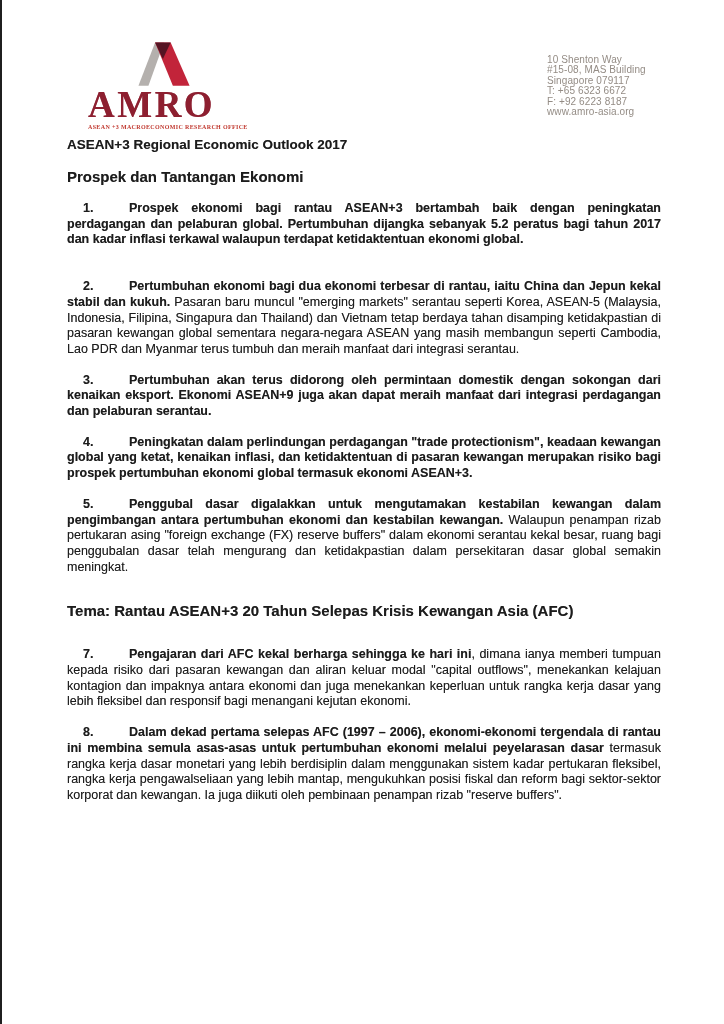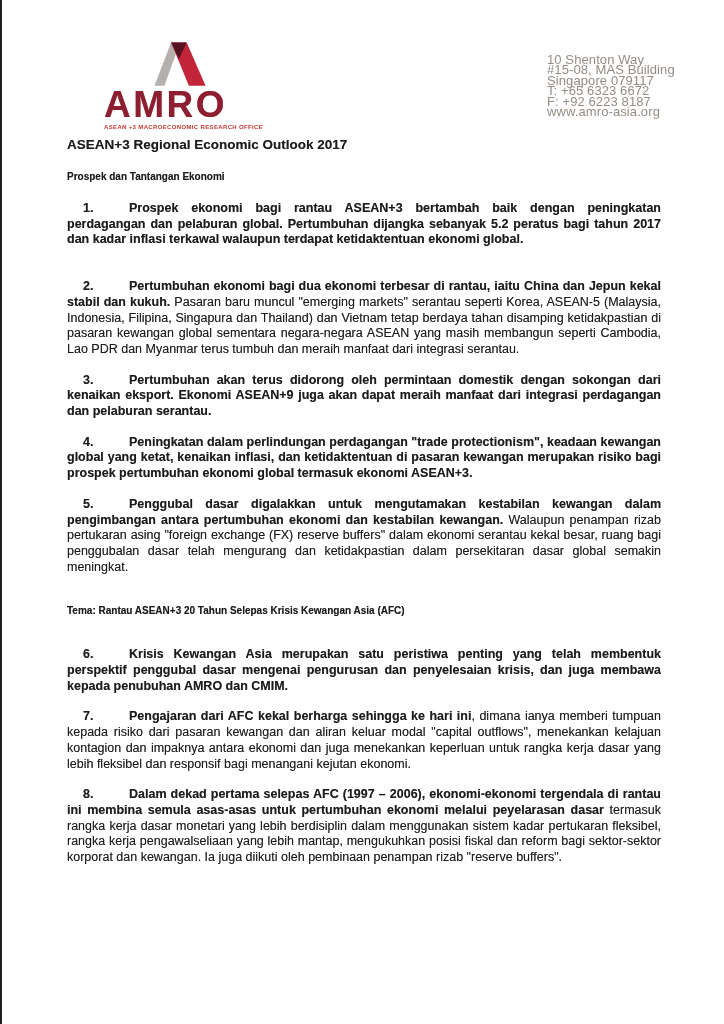--- a/index.html
+++ b/index.html
@@ -14,22 +14,23 @@
   }
   .scan-edge {
     position: absolute;
     left: 0; top: 0;
     width: 2px; height: 1024px;
     background: #1f1f1f;
   }
   
   .logo {
     position: absolute;
-    left: 104px; top: 38px;
+    left: 88px; top: 38px;
     width: 150px;
+    font-family: Liberation Serif, serif;
   }
   .logo-mark {
     display: block;
     margin-left: 48px;
     width: 56px; height: 50px;
   }
   .wordmark {
     font-weight: 700;
     font-size: 37px;
     letter-spacing: 2.5px;
@@ -39,42 +40,42 @@
   .tagline {
     font-size: 6px;
     font-weight: 700;
     letter-spacing: 0.35px;
     margin-top: 2px;
     white-space: nowrap;
   }
   .address {
     position: absolute;
     left: 547px; top: 55px;
-    font-size: 13px;
+    font-size: 10px;
     line-height: 10.4px;
     color: #948c85;
     letter-spacing: 0.1px;
   }
   
   .doc {
     position: absolute;
     left: 67px; top: 136px;
     width: 594px;
     font-size: 12.5px;
     line-height: 15.7px;
     text-shadow: 0 0 0.5px rgba(0,0,0,0.45);
   }
   .doc-title {
     text-align: left;
     font-weight: 700;
     font-size: 13.5px;
     line-height: 17px;
   }
   h2 {
-    font-size: 10px;
+    font-size: 15px;
     line-height: 15px;
     font-weight: 700;
     margin: 0;
   }
   .h-prospek { margin: 16px 0 17px 0; }
   .h-tema    { margin: 28px 0 29px 0; }
   .para {
     margin: 0 0 15px 0;
     text-align: justify;
   }
@@ -125,21 +126,20 @@
 
     <p class="para"><span class="pnum">3.</span><b>Pertumbuhan akan terus didorong oleh permintaan domestik dengan sokongan dari kenaikan eksport. Ekonomi ASEAN+9 juga akan dapat meraih manfaat dari integrasi perdagangan dan pelaburan serantau.</b><span></span></p>
 
     <p class="para"><span class="pnum">4.</span><b>Peningkatan dalam perlindungan perdagangan "trade protectionism", keadaan kewangan global yang ketat, kenaikan inflasi, dan ketidaktentuan di pasaran kewangan merupakan risiko bagi prospek pertumbuhan ekonomi global termasuk ekonomi ASEAN+3.</b><span></span></p>
 
     <p class="para"><span class="pnum">5.</span><b>Penggubal dasar digalakkan untuk mengutamakan kestabilan kewangan dalam pengimbangan antara pertumbuhan ekonomi dan kestabilan kewangan.</b><span> Walaupun penampan rizab pertukaran asing "foreign exchange (FX) reserve buffers" dalam ekonomi serantau kekal besar, ruang bagi penggubalan dasar telah mengurang dan ketidakpastian dalam persekitaran dasar global semakin meningkat.</span></p>
   </div>
 
     <h2 class="h-tema">Tema: Rantau ASEAN+3 20 Tahun Selepas Krisis Kewangan Asia (AFC)</h2>
     <div class="paras" data-paras="1">
-    <p class="para"><span class="pnum">6.</span><b>Krisis Kewangan Asia merupakan satu peristiwa penting yang telah membentuk perspektif penggubal dasar mengenai pengurusan dan penyelesaian krisis, dan juga membawa kepada penubuhan AMRO dan CMIM.</b><span></span></p>
 
     <p class="para"><span class="pnum">7.</span><b>Pengajaran dari AFC kekal berharga sehingga ke hari ini</b><span>, dimana ianya memberi tumpuan kepada risiko dari pasaran kewangan dan aliran keluar modal "capital outflows", menekankan kelajuan kontagion dan impaknya antara ekonomi dan juga menekankan keperluan untuk rangka kerja dasar yang lebih fleksibel dan responsif bagi menangani kejutan ekonomi.</span></p>
 
     <p class="para"><span class="pnum">8.</span><b>Dalam dekad pertama selepas AFC (1997 – 2006), ekonomi-ekonomi tergendala di rantau ini membina semula asas-asas untuk pertumbuhan ekonomi melalui peyelarasan dasar</b><span> termasuk rangka kerja dasar monetari yang lebih berdisiplin dalam menggunakan sistem kadar pertukaran fleksibel, rangka kerja pengawalseliaan yang lebih mantap, mengukuhkan posisi fiskal dan reform bagi sektor-sektor korporat dan kewangan. Ia juga diikuti oleh pembinaan penampan rizab "reserve buffers".</span></p>
   </div>
   </div>
 
 </div>
 
 </body></html>

